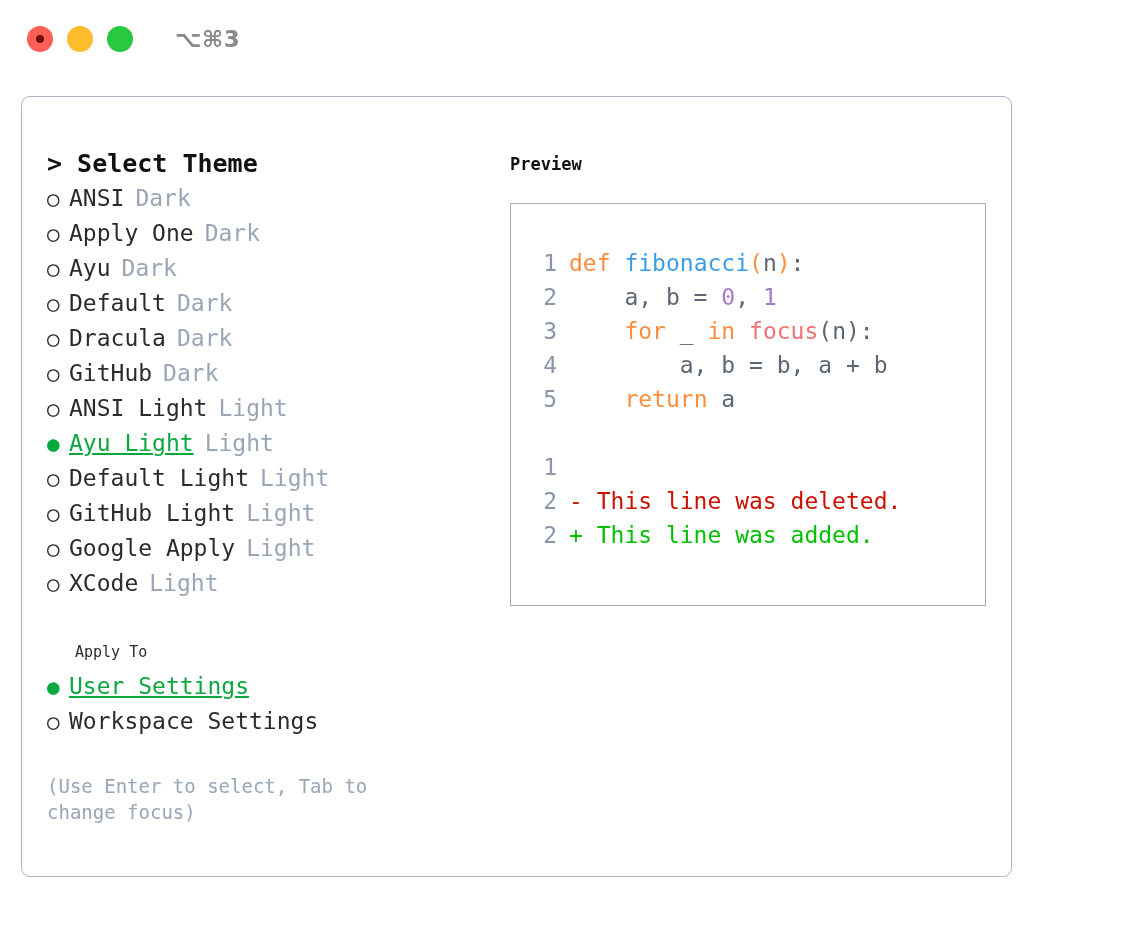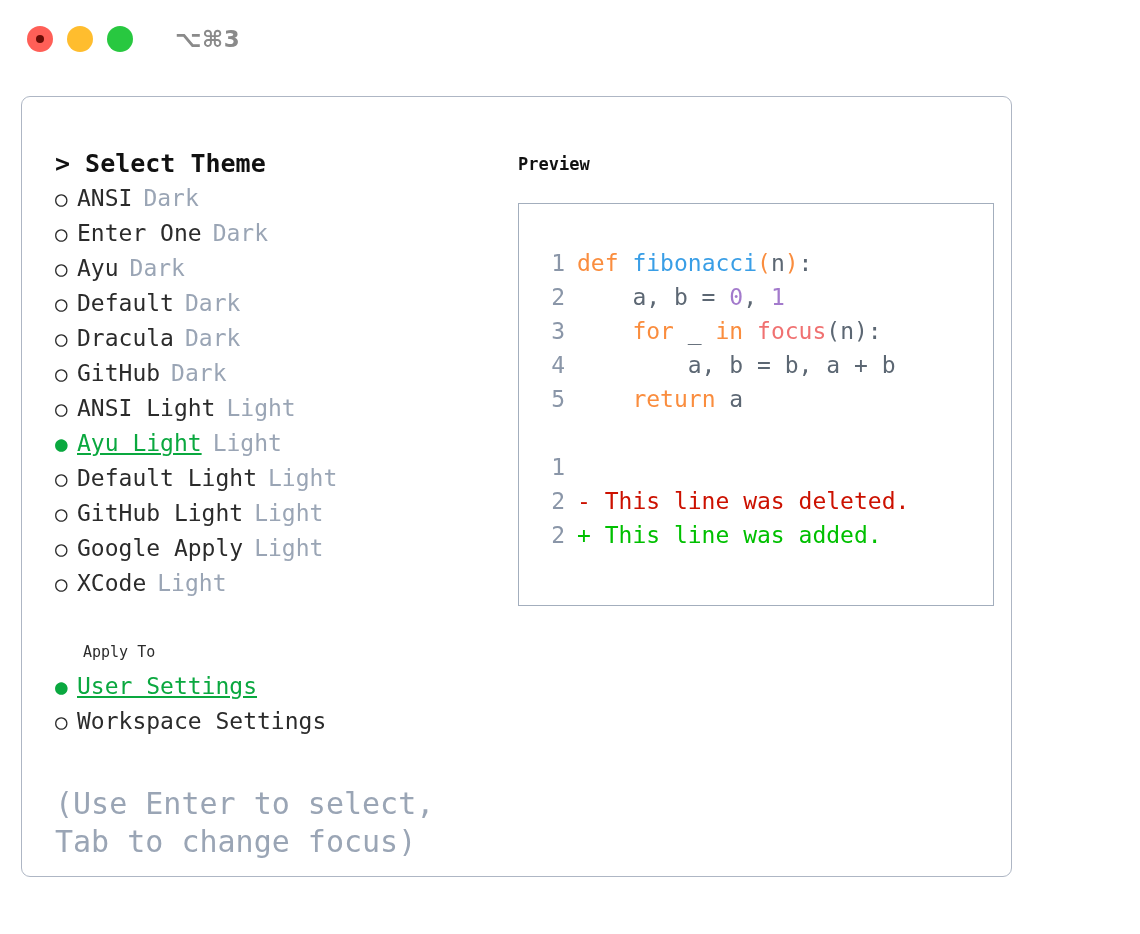--- a/index.html
+++ b/index.html
@@ -74,21 +74,21 @@
     width: 991px;
     height: 781px;
     border: 1.5px solid #aeb6c4;
     border-radius: 9px;
     background: #ffffff;
     box-sizing: border-box;
   }
 
   #panel-inner {
     position: absolute;
-    left: 16px; top: 0;
+    left: 8px; top: 0;
     width: 100%;
     height: 100%;
   }
 
   
   #left-col {
     position: absolute;
     left: 17px;
     top: 50px;
     width: 440px;
@@ -129,23 +129,23 @@
 
   .group-title {
     font-size: 15px;
     color: #2b2b2b;
     line-height: 34px;
     padding-left: 28px;
     white-space: pre;
   }
 
   .hint {
-    margin-top: 46px;
-    font-size: 30px;
-    line-height: 38px;
+    margin-top: 34px;
+    font-size: 19px;
+    line-height: 26px;
     color: #9aa5b5;
     width: 400px;
     white-space: pre-wrap;
   }
 
   
   #right-col {
     position: absolute;
     left: 480px;
     top: 50px;
@@ -209,21 +209,21 @@
     <div id="shortcut">⌥⌘3</div>
   </div>
 
   <div id="panel">
     <div id="panel-inner">
 
       <div id="left-col">
         <div class="list-header">&gt; Select Theme</div>
         <div id="theme-items">
             <div class="theme-row"><span class="bullet">○</span><span class="theme-name">ANSI</span><span class="theme-tag">Dark</span></div>
-            <div class="theme-row"><span class="bullet">○</span><span class="theme-name">Enter One</span><span class="theme-tag">Dark</span></div>
+            <div class="theme-row"><span class="bullet">○</span><span class="theme-name">Apply One</span><span class="theme-tag">Dark</span></div>
             <div class="theme-row"><span class="bullet">○</span><span class="theme-name">Ayu</span><span class="theme-tag">Dark</span></div>
             <div class="theme-row"><span class="bullet">○</span><span class="theme-name">Default</span><span class="theme-tag">Dark</span></div>
             <div class="theme-row"><span class="bullet">○</span><span class="theme-name">Dracula</span><span class="theme-tag">Dark</span></div>
             <div class="theme-row"><span class="bullet">○</span><span class="theme-name">GitHub</span><span class="theme-tag">Dark</span></div>
             <div class="theme-row"><span class="bullet">○</span><span class="theme-name">ANSI Light</span><span class="theme-tag">Light</span></div>
             <div class="theme-row selected"><span class="bullet">●</span><span class="theme-name">Ayu Light</span><span class="theme-tag">Light</span></div>
             <div class="theme-row"><span class="bullet">○</span><span class="theme-name">Default Light</span><span class="theme-tag">Light</span></div>
             <div class="theme-row"><span class="bullet">○</span><span class="theme-name">GitHub Light</span><span class="theme-tag">Light</span></div>
             <div class="theme-row"><span class="bullet">○</span><span class="theme-name">Google Apply</span><span class="theme-tag">Light</span></div>
             <div class="theme-row"><span class="bullet">○</span><span class="theme-name">XCode</span><span class="theme-tag">Light</span></div>

